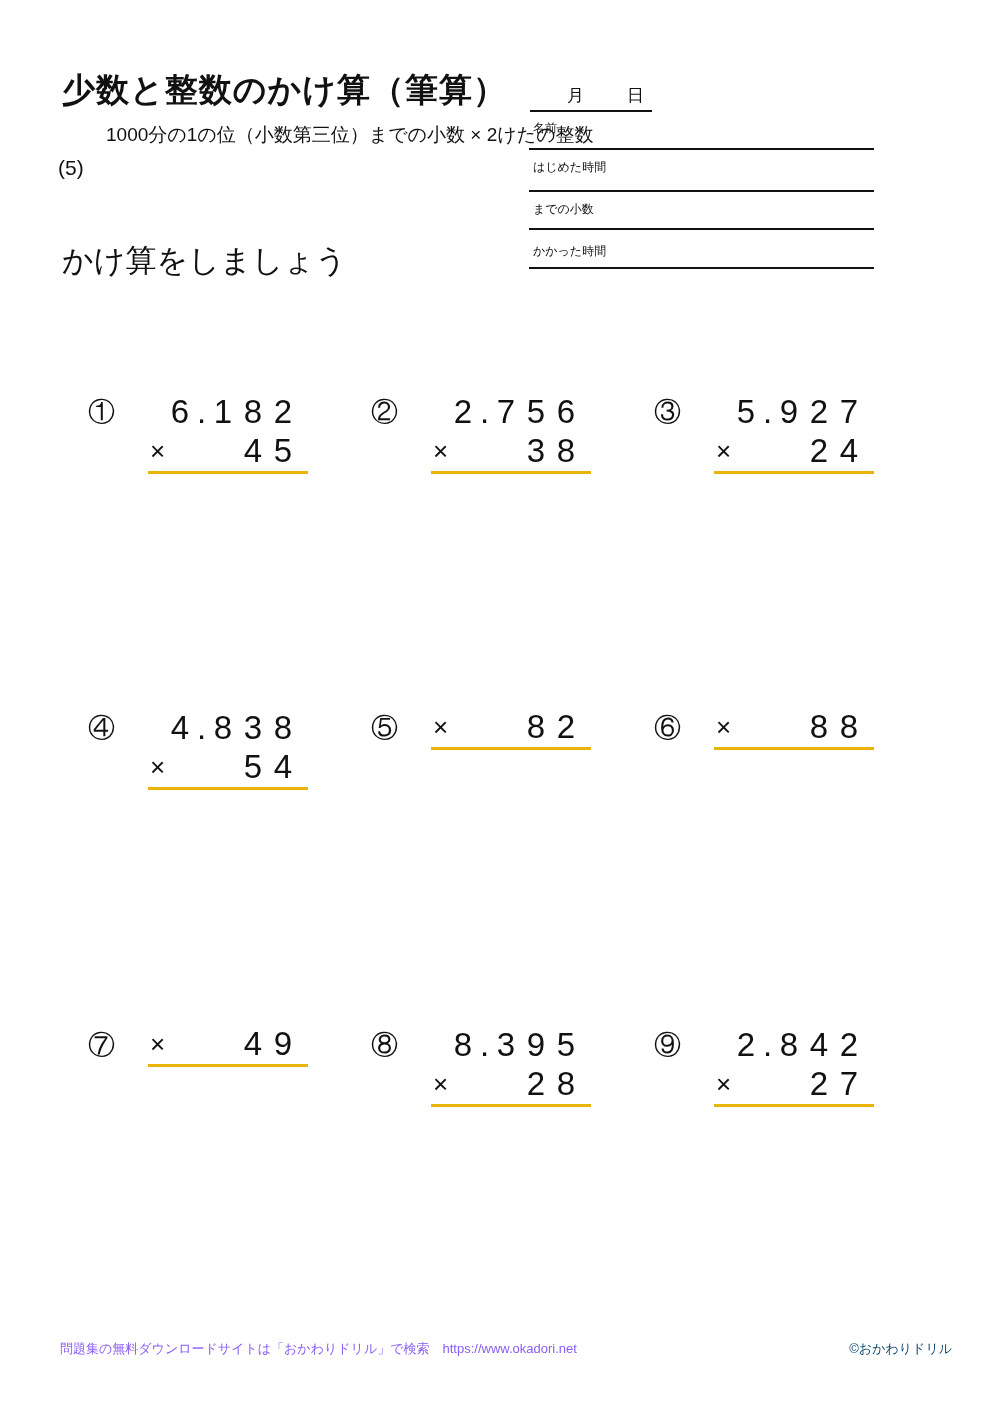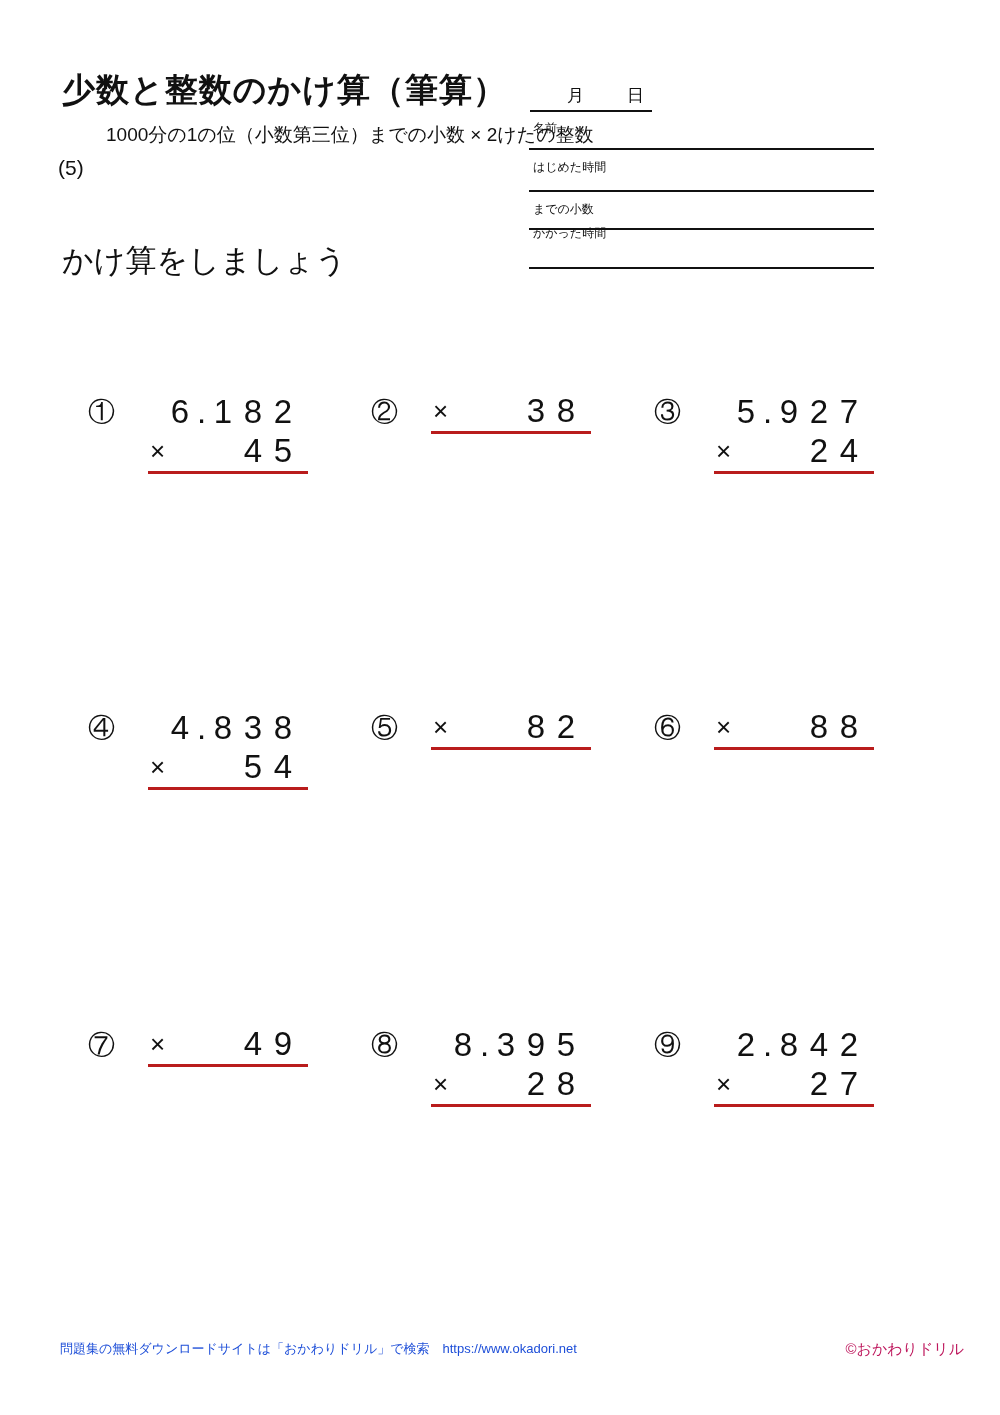--- a/index.html
+++ b/index.html
@@ -37,30 +37,30 @@
   .fl-name  { left:529px; top:148px; width:345px; }
   .fl-start { left:529px; top:190px; width:345px; }
   .fl-end   { left:529px; top:228px; width:345px; }
   .fl-total { left:529px; top:267px; width:345px; }
   .form-label { position:absolute; font-size:12px; white-space:nowrap; }
   .lb-month { left:567px; top:84px;  font-size:17px; }
   .lb-day   { left:627px; top:84px;  font-size:17px; }
   .lb-name  { left:533px; top:120px; }
   .lb-start { left:533px; top:159px;text-align:right; }
   .lb-end   { left:533px; top:201px; }
-  .lb-total { left:533px; top:225px; }
+  .lb-total { left:533px; top:243px; }
   
   .problem { position:absolute; width:222px; }
   .pnum {
     position:absolute; left:0; top:0;
     font-size:27px; line-height:40px;
   }
   .work {
     margin-left:60px; width:160px; box-sizing:border-box;
-    border-bottom:3px solid #b91c1c; padding-bottom:1px;
+    border-bottom:3px solid #eab308; padding-bottom:1px;
     font-size:33px;
   }
   .mrow1 { line-height:40px; text-align:right; padding-right:10px; }
   .mrow2 {
     line-height:38px; display:flex; justify-content:space-between;
     align-items:center; padding-right:10px; padding-left:2px;
   }
   .times { font-size:26px; line-height:38px; }
   .ch-d { display:inline-block; width:30px; text-align:center; }
   .ch-p { display:inline-block; width:13px; text-align:center; }
@@ -70,25 +70,25 @@
   .p3 { left:654px; top:392px;  }
   .p4 { left:88px;  top:708px;  }
   .p5 { left:371px; top:708px;  }
   .p6 { left:654px; top:708px;  }
   .p7 { left:88px;  top:1025px; }
   .p8 { left:371px; top:1025px; }
   .p9 { left:654px; top:1025px; }
   
   .footer-left {
     position:absolute; left:60px; top:1340px;
-    font-size:13px; color:#1d4ed8; white-space:nowrap;
+    font-size:13px; color:#8b5cf6; white-space:nowrap;
   }
   .footer-right {
-    position:absolute; right:56px; top:1340px;
-    font-size:15px; color:#be185d; white-space:nowrap;
+    position:absolute; right:68px; top:1340px;
+    font-size:13px; color:#0c4a6e; white-space:nowrap;
   }
 </style>
 </head>
 <body>
 
 <div class="page">
 
   <h1 class="title" style="margin:0">少数と整数のかけ算（筆算）</h1>
   <div class="subtitle">1000分の1の位（小数第三位）までの小数 × 2けたの整数</div>
   <div class="sheet-no">(5)</div>
@@ -117,20 +117,21 @@
       <div class="mrow2">
         <span class="times">×</span>
         <span><span class="ch-d">4</span><span class="ch-d">5</span></span>
       </div>
     </div>
   </div>
 
   <div class="problem p2">
     <span class="pnum">②</span>
     <div class="work">
+      <div class="mrow1"><span class="ch-d">2</span><span class="ch-p">.</span><span class="ch-d">7</span><span class="ch-d">5</span><span class="ch-d">6</span></div>
       <div class="mrow2">
         <span class="times">×</span>
         <span><span class="ch-d">3</span><span class="ch-d">8</span></span>
       </div>
     </div>
   </div>
 
   <div class="problem p3">
     <span class="pnum">③</span>
     <div class="work">

